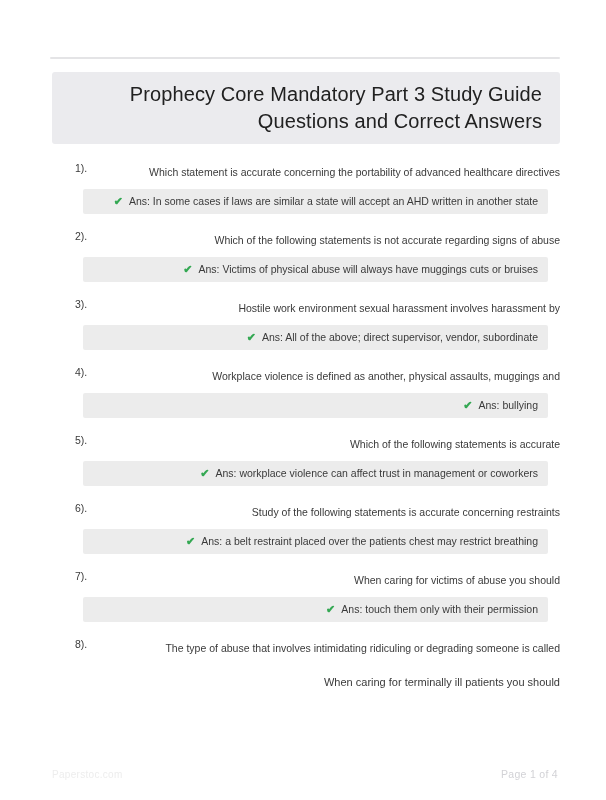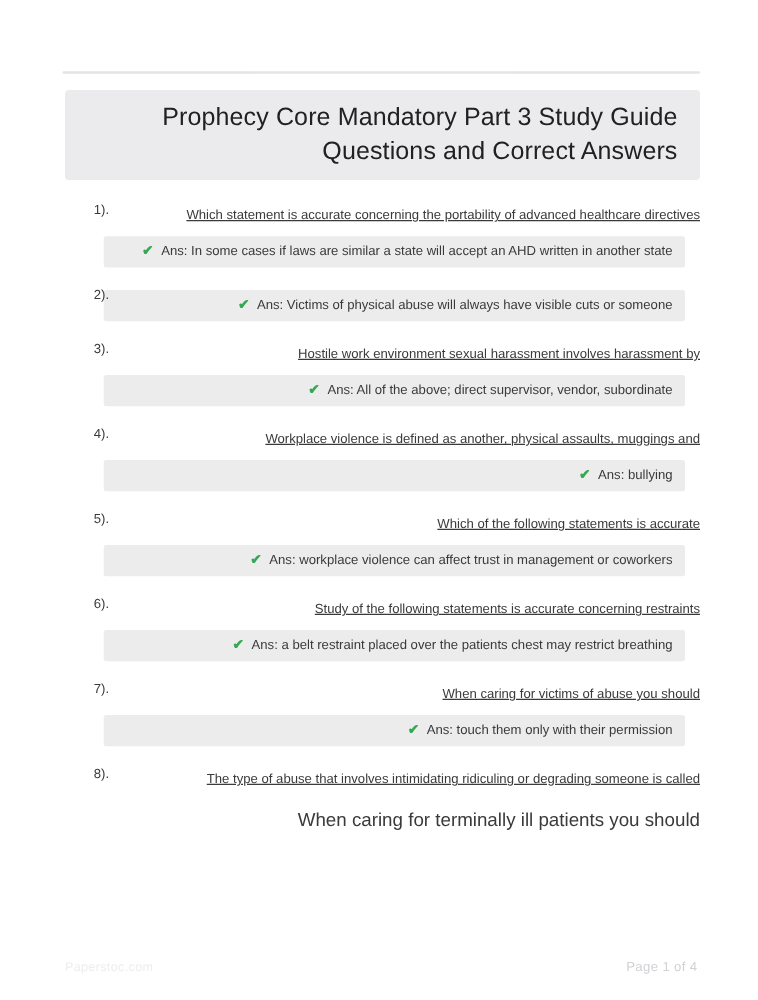--- a/index.html
+++ b/index.html
@@ -35,40 +35,39 @@
   .q-num {
     position: absolute;
     left: 23px; top: -2px;
     font-size: 10.5px;
     color: #3a3a3a;
   }
   .q-text {
     font-size: 10.5px;
     line-height: 16px;
     color: #3a3a3a;
-    text-decoration: underline;
   }
   .answer-box {
     margin: 9px 12px 0 31px;
     background: #ececec;
     border-radius: 2px;
     padding: 4px 10px 5px 10px;
     font-size: 10.5px;
     line-height: 16px;
     color: #3a3a3a;
   }
   .check {
     color: #34a853;
     font-size: 11px;
     font-weight: bold;
     margin-right: 6px;
   }
   .next-question {
     margin: 8px 0 0 46px;
-    font-size: 15px;
+    font-size: 11px;
     line-height: 16px;
     color: #3a3a3a;
   }
   .footer {
     position: absolute;
     left: 0; right: 2px; bottom: 20px;
     display: flex;
     justify-content: space-between;
     align-items: baseline;
   }
@@ -99,22 +98,23 @@
     <div class="question">
       <span class="q-num">1).</span>
       <div class="q-text">Which statement is accurate concerning the portability of advanced healthcare directives</div>
       <div class="answer-box">
         <span class="check">✔</span><span>Ans: In some cases if laws are similar a state will accept an AHD written in another state</span>
       </div>
     </div>
 
     <div class="question">
       <span class="q-num">2).</span>
+      <div class="q-text">Which of the following statements is not accurate regarding signs of abuse</div>
       <div class="answer-box">
-        <span class="check">✔</span><span>Ans: Victims of physical abuse will always have visible cuts or someone</span>
+        <span class="check">✔</span><span>Ans: Victims of physical abuse will always have muggings cuts or bruises</span>
       </div>
     </div>
 
     <div class="question">
       <span class="q-num">3).</span>
       <div class="q-text">Hostile work environment sexual harassment involves harassment by</div>
       <div class="answer-box">
         <span class="check">✔</span><span>Ans: All of the above; direct supervisor, vendor, subordinate</span>
       </div>
     </div>

